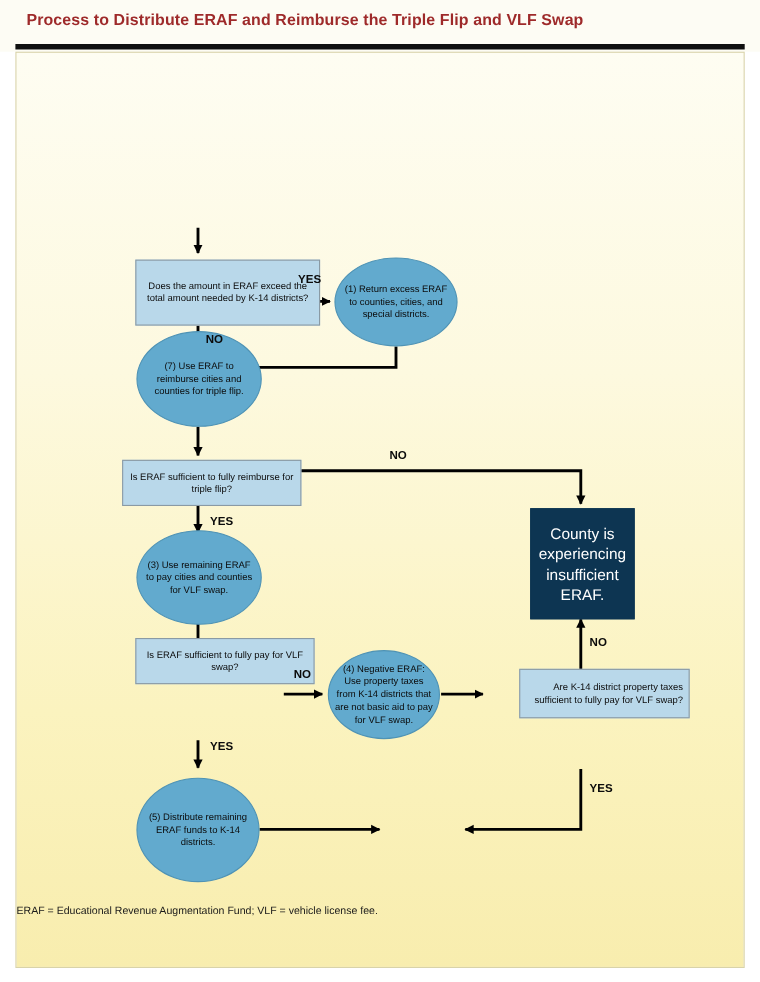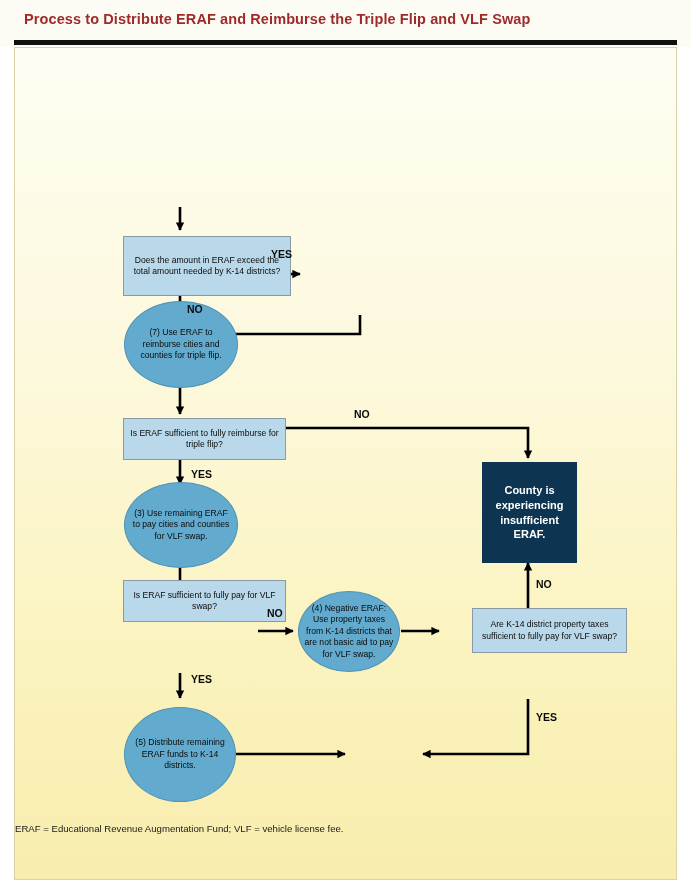--- a/index.html
+++ b/index.html
@@ -93,22 +93,22 @@
     background: #b9d8ea;
     border: 1px solid #8a9aa4;
     color: #0b0b0b;
     font-size: 8.6px;
     margin-left: 28px;
   }
   .navy {
     background: #0d3552;
     border: 1px solid #0d3552;
     color: #ffffff;
-    font-size: 11px;
-    font-weight: bold;
+    font-size: 14px;
+    font-weight: normal;
   }
   .node .txt {
     display: block;
     padding: 0 5px;
   }
 
   
   .edge-label {
     position: absolute;
     font-size: 10.5px;
@@ -176,42 +176,45 @@
 
         <line x1="221" y1="706" x2="330" y2="706" marker-end="url(#ah)"></line>
       </g>
     </svg>
 
 
     <div class="node rect" style="left:80px; top:188px; width:168px; height:60px;">
       <span class="txt">Does the amount in ERAF exceed the total amount needed by K-14 districts?</span>
     </div>
 
+    <div class="node ellipse" style="left:289px; top:186px; width:112px; height:81px;">
+      <span class="txt">(1) Return excess ERAF to counties, cities, and special districts.</span>
+    </div>
 
     <div class="node ellipse" style="left:109px; top:253px; width:114px; height:87px;">
       <span class="txt">(7) Use ERAF to reimburse cities and counties for triple flip.</span>
     </div>
 
-    <div class="node rect" style="left:80px; top:370px; width:163px; height:42px;">
+    <div class="node rect" style="left:68px; top:370px; width:163px; height:42px;">
       <span class="txt">Is ERAF sufficient to fully reimburse for triple flip?</span>
     </div>
 
     <div class="node ellipse" style="left:109px; top:434px; width:114px; height:86px;">
       <span class="txt">(3) Use remaining ERAF to pay cities and counties for VLF swap.</span>
     </div>
 
     <div class="node rect" style="left:80px; top:532px; width:163px; height:42px;">
       <span class="txt">Is ERAF sufficient to fully pay for VLF swap?</span>
     </div>
 
     <div class="node ellipse" style="left:283px; top:543px; width:102px; height:81px;">
       <span class="txt">(4) Negative ERAF: Use property taxes from K-14 districts that are not basic aid to pay for VLF swap.</span>
     </div>
 
-    <div class="node rect" style="left:429px; top:560px; width:155px; height:45px;">
+    <div class="node rect" style="left:429px; top:560px; width:155px; height:45px;text-align:right;">
       <span class="txt">Are K-14 district property taxes sufficient to fully pay for VLF swap?</span>
     </div>
 
     <div class="node navy" style="left:467px; top:414px; width:95px; height:101px;">
       <span class="txt">County is experiencing insufficient ERAF.</span>
     </div>
 
     <div class="node ellipse" style="left:109px; top:659px; width:112px; height:95px;">
       <span class="txt">(5) Distribute remaining ERAF funds to K-14 districts.</span>
     </div>

